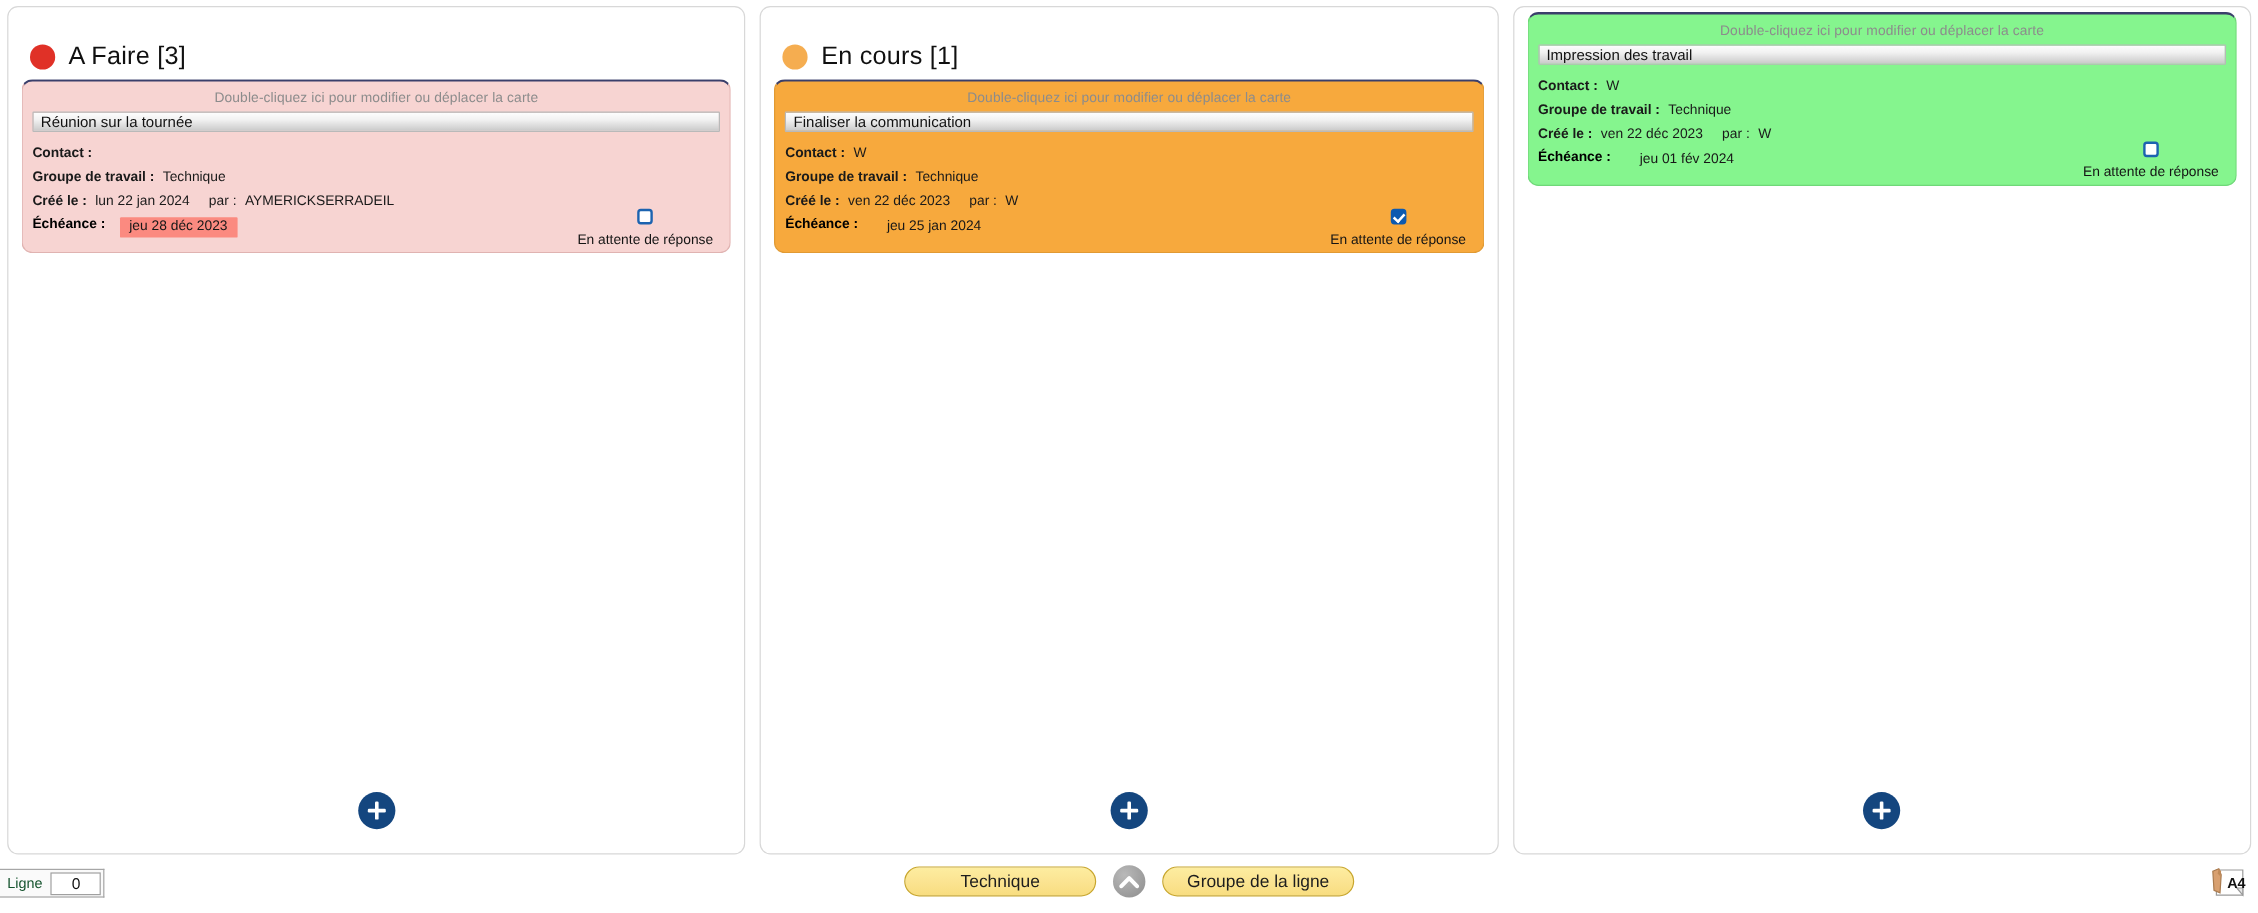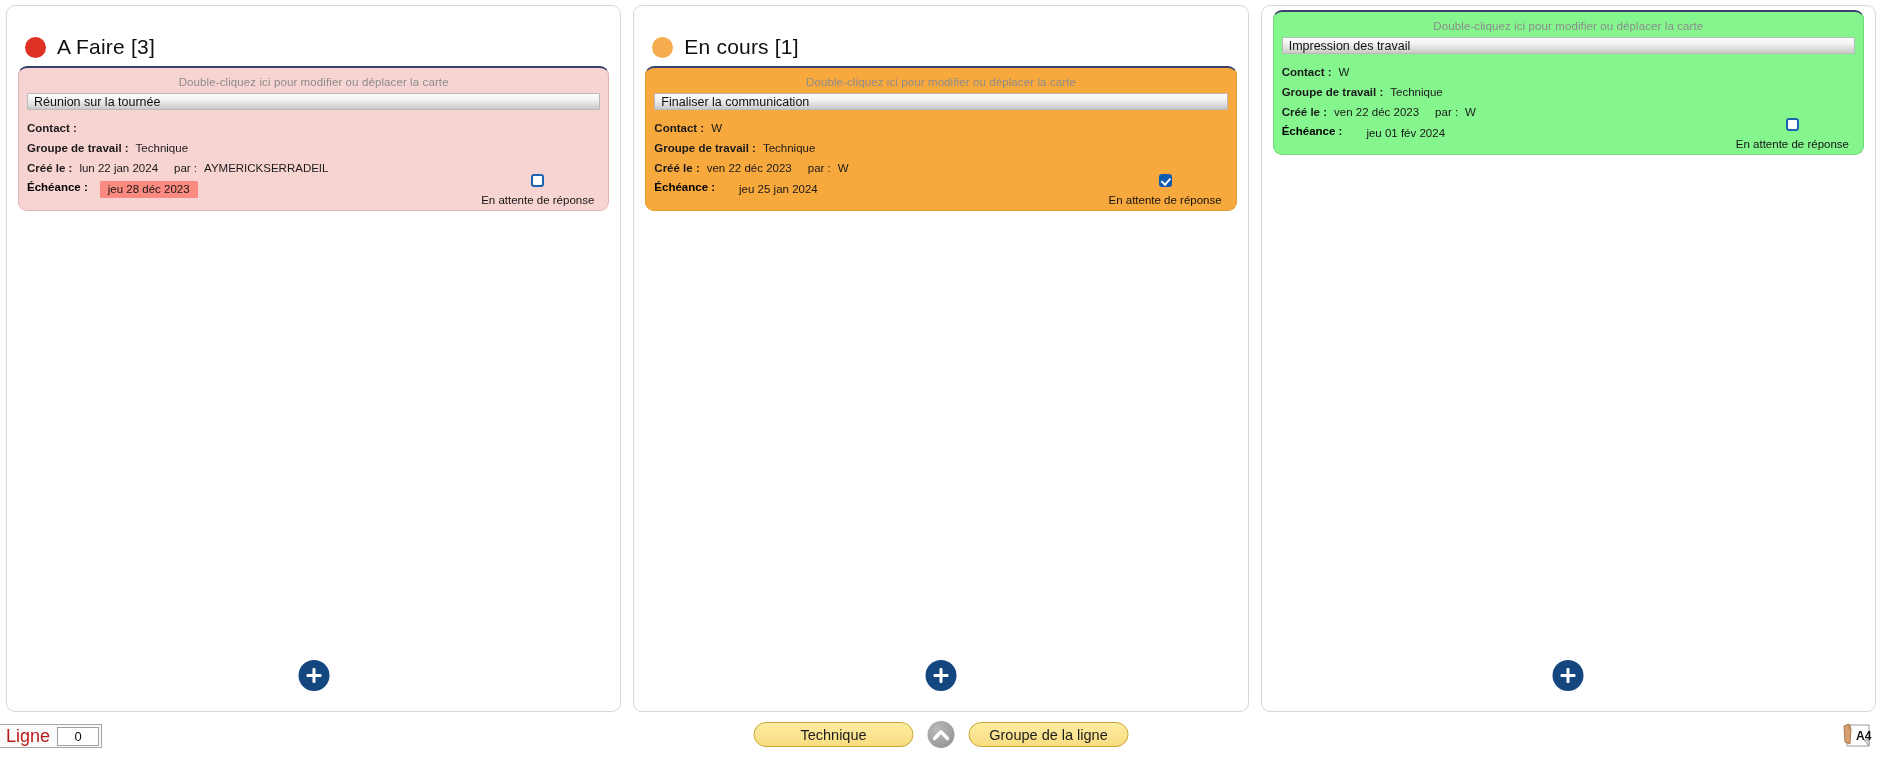--- a/index.html
+++ b/index.html
@@ -218,21 +218,21 @@
     top: 12px;
     display: flex;
     align-items: center;
     height: 24px;
     border: 1px solid #a6a6a6;
     border-left: none;
     background: #fafafa;
     padding: 0 2px 0 6px;
     box-sizing: border-box;
   }
-  .ligne-label { font-size: 18px; color: #b91c1c; padding-right: 7px; }
+  .ligne-label { font-size: 12px; color: #14532d; padding-right: 7px; }
   .ligne-input {
     width: 42px;
     height: 19px;
     border: 1px solid #a0a0a0;
     background: #ffffff;
     font-size: 13px;
     text-align: center;
     color: #111111;
     font-family: "Liberation Sans", sans-serif;
     box-sizing: border-box;

